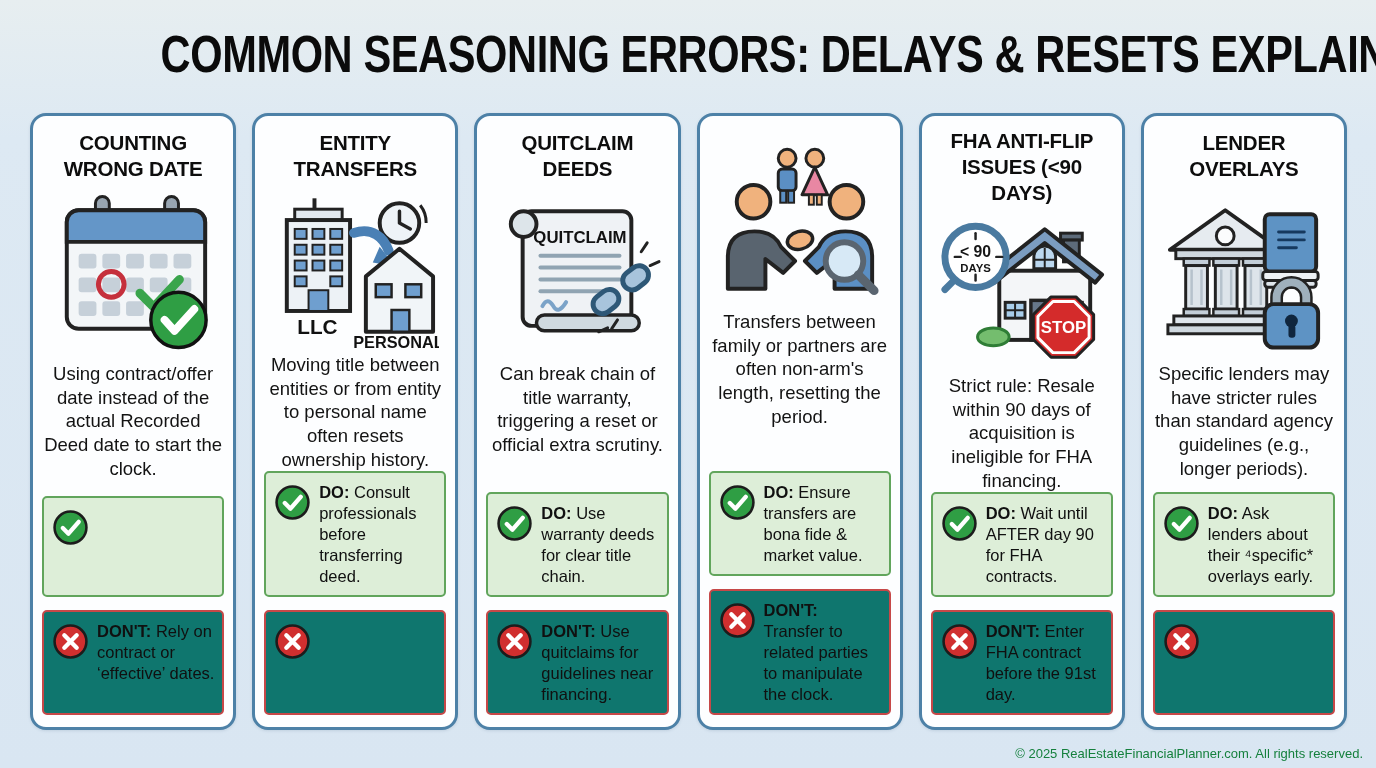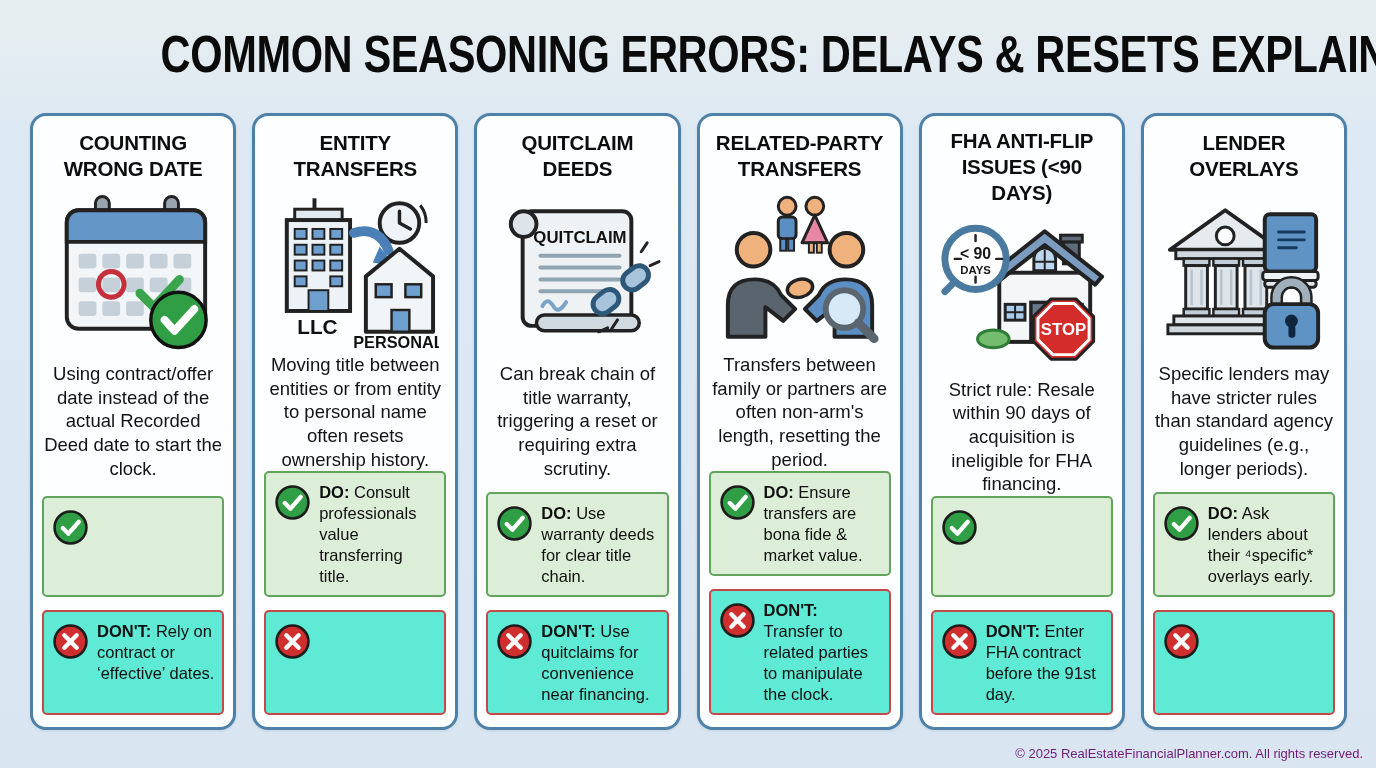--- a/index.html
+++ b/index.html
@@ -32,26 +32,26 @@
   }
   .icon-wrap { height:176px; display:flex; align-items:center; justify-content:center; margin:2px 0; }
   .icon-wrap svg { width:168px; height:164px; }
   .desc { font-size:18.5px; line-height:1.28; text-align:center; color:#131313; padding:0 2px; }
   .desc b { font-weight:normal; }
   .boxes { margin-top:auto; width:100%; display:flex; flex-direction:column; gap:13px; }
   .rule-box {
     border-radius:5px; padding:9px 7px 8px 8px; display:flex; align-items:flex-start; gap:8px;justify-content:space-between;
   }
   .rule-box.do   { background:#ddeed8; border:2.5px solid #61a55c; min-height:101px; }
-  .rule-box.dont { background:#5eead4; border:2.5px solid #c64848; min-height:105px; }
+  .rule-box.dont { background:#0f766e; border:2.5px solid #c64848; min-height:105px; }
   .badge { width:37px; height:37px; flex:0 0 37px; margin-top:2px; }
   .rule-text { font-size:16.5px; line-height:1.27; color:#101010; }
   .rule-label { font-weight:bold; }
   .footer {
-    position:absolute; right:13px; bottom:7px; font-size:13px; color:#701a75;
+    position:absolute; right:13px; bottom:7px; font-size:13px; color:#15803d;
   }
   svg text { font-family:"Liberation Sans", sans-serif; }
 </style>
 </head>
 <body>
 
 <h1 class="main-title"><span>COMMON SEASONING ERRORS: DELAYS &amp; RESETS EXPLAINED</span></h1>
 
 <div class="cards">
 
@@ -138,21 +138,21 @@
         <text x="129" y="164" font-size="16.5" font-weight="bold" text-anchor="middle" fill="#111">PERSONAL</text>
       </svg>
     </div>
     <div class="desc"><b></b><span>Moving title between entities or from entity to personal name often resets ownership history.</span></div>
     <div class="boxes">
       <div class="rule-box do">
         <svg class="badge" viewBox="0 0 36 36">
             <circle cx="18" cy="18" r="15.5" fill="#2f9e44" stroke="#1c1c1c" stroke-width="2.5"></circle>
             <path d="M10.5 18.5 l5.5 5.5 L26 12.5" stroke="#fff" stroke-width="4.2" fill="none" stroke-linecap="round" stroke-linejoin="round"></path>
           </svg>
-        <div class="rule-text"><span class="rule-label">DO:</span><span> Consult professionals value transferring title.</span></div>
+        <div class="rule-text"><span class="rule-label">DO:</span><span> Consult professionals before transferring deed.</span></div>
       </div>
       <div class="rule-box dont">
         <svg class="badge" viewBox="0 0 36 36">
             <circle cx="18" cy="18" r="15.5" fill="#d02f2f" stroke="#1c1c1c" stroke-width="2.5"></circle>
             <path d="M12 12 L24 24 M24 12 L12 24" stroke="#fff" stroke-width="4.2" stroke-linecap="round"></path>
           </svg>
       </div>
     </div>
   </div>
 
@@ -174,41 +174,40 @@
         <rect x="100" y="103" width="28" height="19" rx="9.5" transform="rotate(-38 114 112)" fill="#a8c4dc" stroke="#2e5877" stroke-width="5"></rect>
         <rect x="130" y="79" width="28" height="19" rx="9.5" transform="rotate(-38 144 88)" fill="#a8c4dc" stroke="#2e5877" stroke-width="5"></rect>
         <g stroke="#222" stroke-width="3" stroke-linecap="round">
           <path d="M150 62 l6 -9"></path>
             <path d="M159 76 l9 -4"></path>
             <path d="M126 131 l-6 9"></path>
             <path d="M116 139 l-9 4"></path>
         </g>
       </svg>
     </div>
-    <div class="desc"><b></b><span>Can break chain of title warranty, triggering a reset or requiring extra scrutiny.</span></div>
+    <div class="desc"><b></b><span>Can break chain of title warranty, triggering a reset or official extra scrutiny.</span></div>
     <div class="boxes">
       <div class="rule-box do">
         <svg class="badge" viewBox="0 0 36 36">
             <circle cx="18" cy="18" r="15.5" fill="#2f9e44" stroke="#1c1c1c" stroke-width="2.5"></circle>
             <path d="M10.5 18.5 l5.5 5.5 L26 12.5" stroke="#fff" stroke-width="4.2" fill="none" stroke-linecap="round" stroke-linejoin="round"></path>
           </svg>
         <div class="rule-text"><span class="rule-label">DO:</span><span> Use warranty deeds for clear title chain.</span></div>
       </div>
       <div class="rule-box dont">
         <svg class="badge" viewBox="0 0 36 36">
             <circle cx="18" cy="18" r="15.5" fill="#d02f2f" stroke="#1c1c1c" stroke-width="2.5"></circle>
             <path d="M12 12 L24 24 M24 12 L12 24" stroke="#fff" stroke-width="4.2" stroke-linecap="round"></path>
           </svg>
-        <div class="rule-text"><span class="rule-label">DON'T:</span><span> Use quitclaims for convenience near financing.</span></div>
-      </div>
-    </div>
-  </div>
-
-  <div class="card">
-    <div class="card-title">RELATED-PARTY TRANSFERS</div>
+        <div class="rule-text"><span class="rule-label">DON'T:</span><span> Use quitclaims for guidelines near financing.</span></div>
+      </div>
+    </div>
+  </div>
+
+  <div class="card">
     <div class="icon-wrap">
       <svg viewBox="0 0 170 165">
         <circle cx="72" cy="20" r="9" fill="#f0b27d" stroke="#222" stroke-width="3"></circle>
         <rect x="63" y="31" width="18" height="22" rx="4" fill="#5b8fc4" stroke="#222" stroke-width="3"></rect>
         <rect x="65" y="53" width="6" height="12" fill="#5b8fc4" stroke="#222" stroke-width="2"></rect>
         <rect x="73" y="53" width="6" height="12" fill="#5b8fc4" stroke="#222" stroke-width="2"></rect>
         <circle cx="100" cy="20" r="9" fill="#f0b27d" stroke="#222" stroke-width="3"></circle>
         <path d="M100 29 l13 28 h-26 z" fill="#e887a3" stroke="#222" stroke-width="3" stroke-linejoin="round"></path>
         <rect x="94" y="57" width="5" height="10" fill="#f0b27d" stroke="#222" stroke-width="2"></rect>
         <rect x="102" y="57" width="5" height="10" fill="#f0b27d" stroke="#222" stroke-width="2"></rect>
@@ -271,20 +270,21 @@
         <text x="127" y="127" font-size="17" font-weight="bold" text-anchor="middle" fill="#fff">STOP</text>
       </svg>
     </div>
     <div class="desc"><b>Strict rule</b><span>: Resale within 90 days of acquisition is ineligible for FHA financing.</span></div>
     <div class="boxes">
       <div class="rule-box do">
         <svg class="badge" viewBox="0 0 36 36">
             <circle cx="18" cy="18" r="15.5" fill="#2f9e44" stroke="#1c1c1c" stroke-width="2.5"></circle>
             <path d="M10.5 18.5 l5.5 5.5 L26 12.5" stroke="#fff" stroke-width="4.2" fill="none" stroke-linecap="round" stroke-linejoin="round"></path>
           </svg>
+        <div class="rule-text"><span class="rule-label">DO:</span><span> Wait until AFTER day 90 for FHA contracts.</span></div>
       </div>
       <div class="rule-box dont">
         <svg class="badge" viewBox="0 0 36 36">
             <circle cx="18" cy="18" r="15.5" fill="#d02f2f" stroke="#1c1c1c" stroke-width="2.5"></circle>
             <path d="M12 12 L24 24 M24 12 L12 24" stroke="#fff" stroke-width="4.2" stroke-linecap="round"></path>
           </svg>
         <div class="rule-text"><span class="rule-label">DON'T:</span><span> Enter FHA contract before the 91st day.</span></div>
       </div>
     </div>
   </div>

